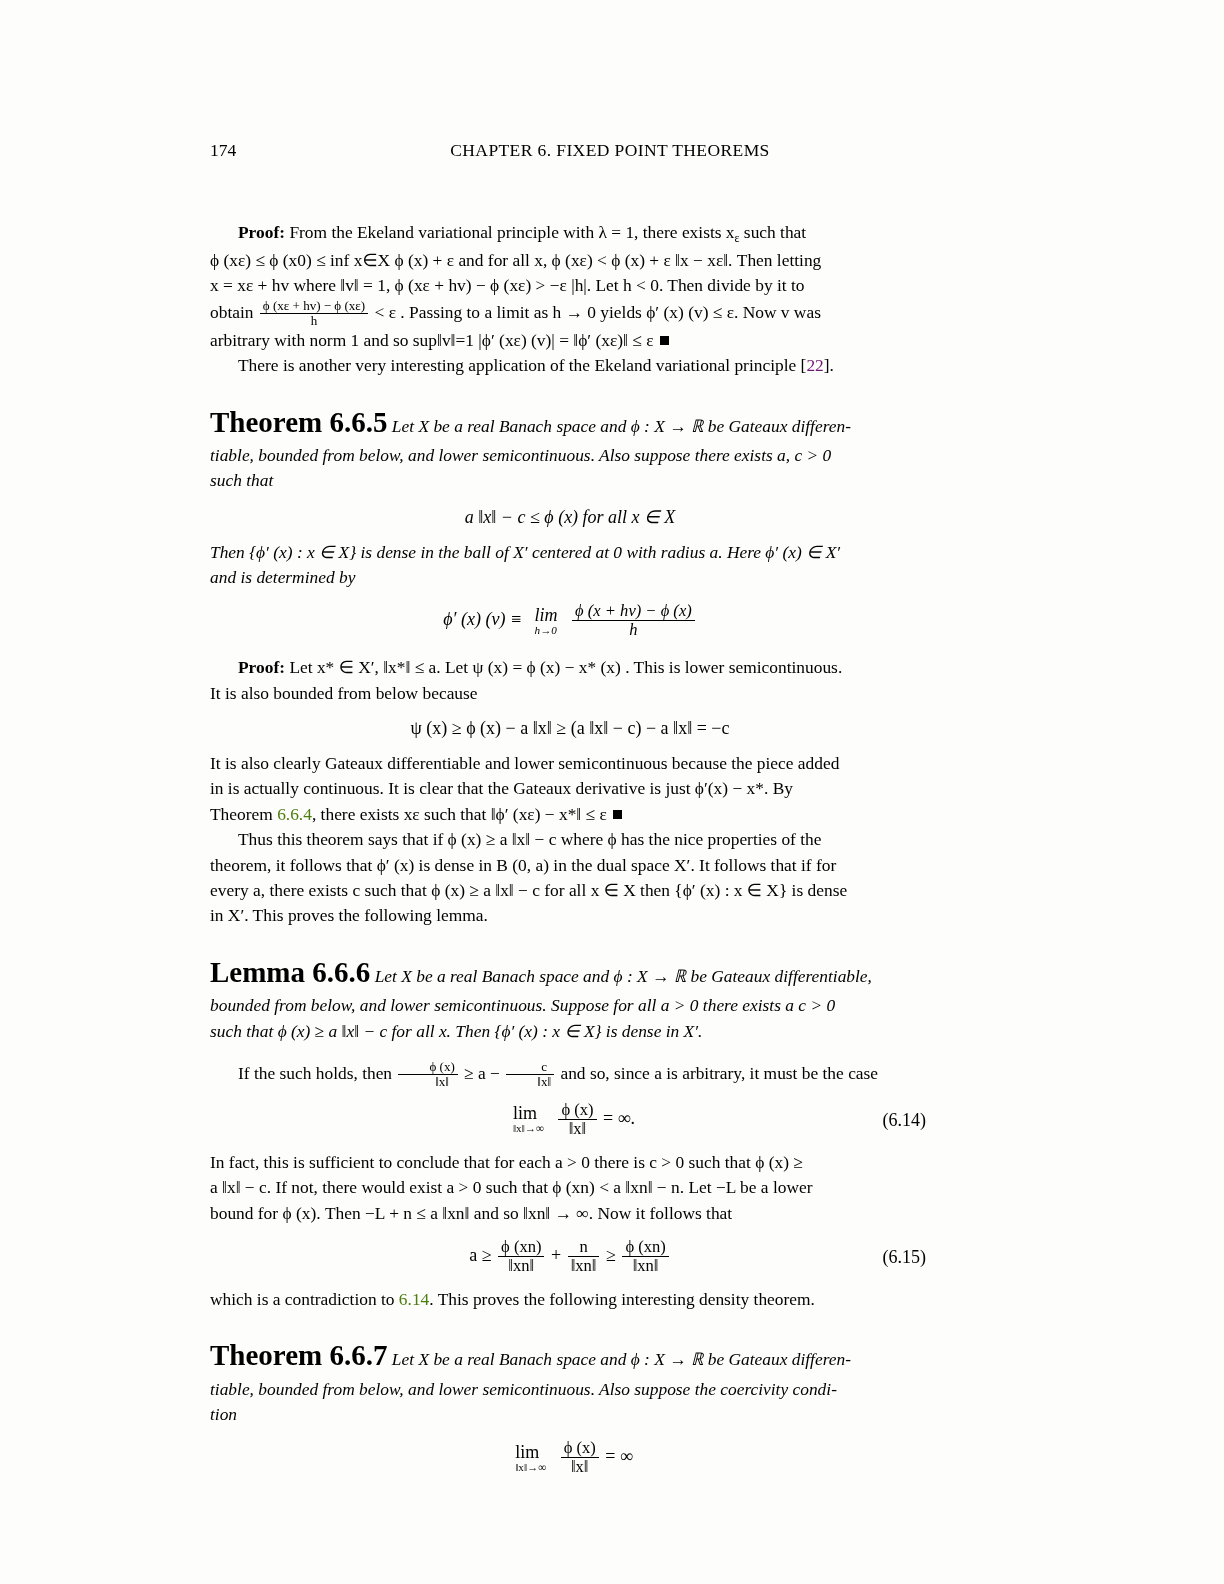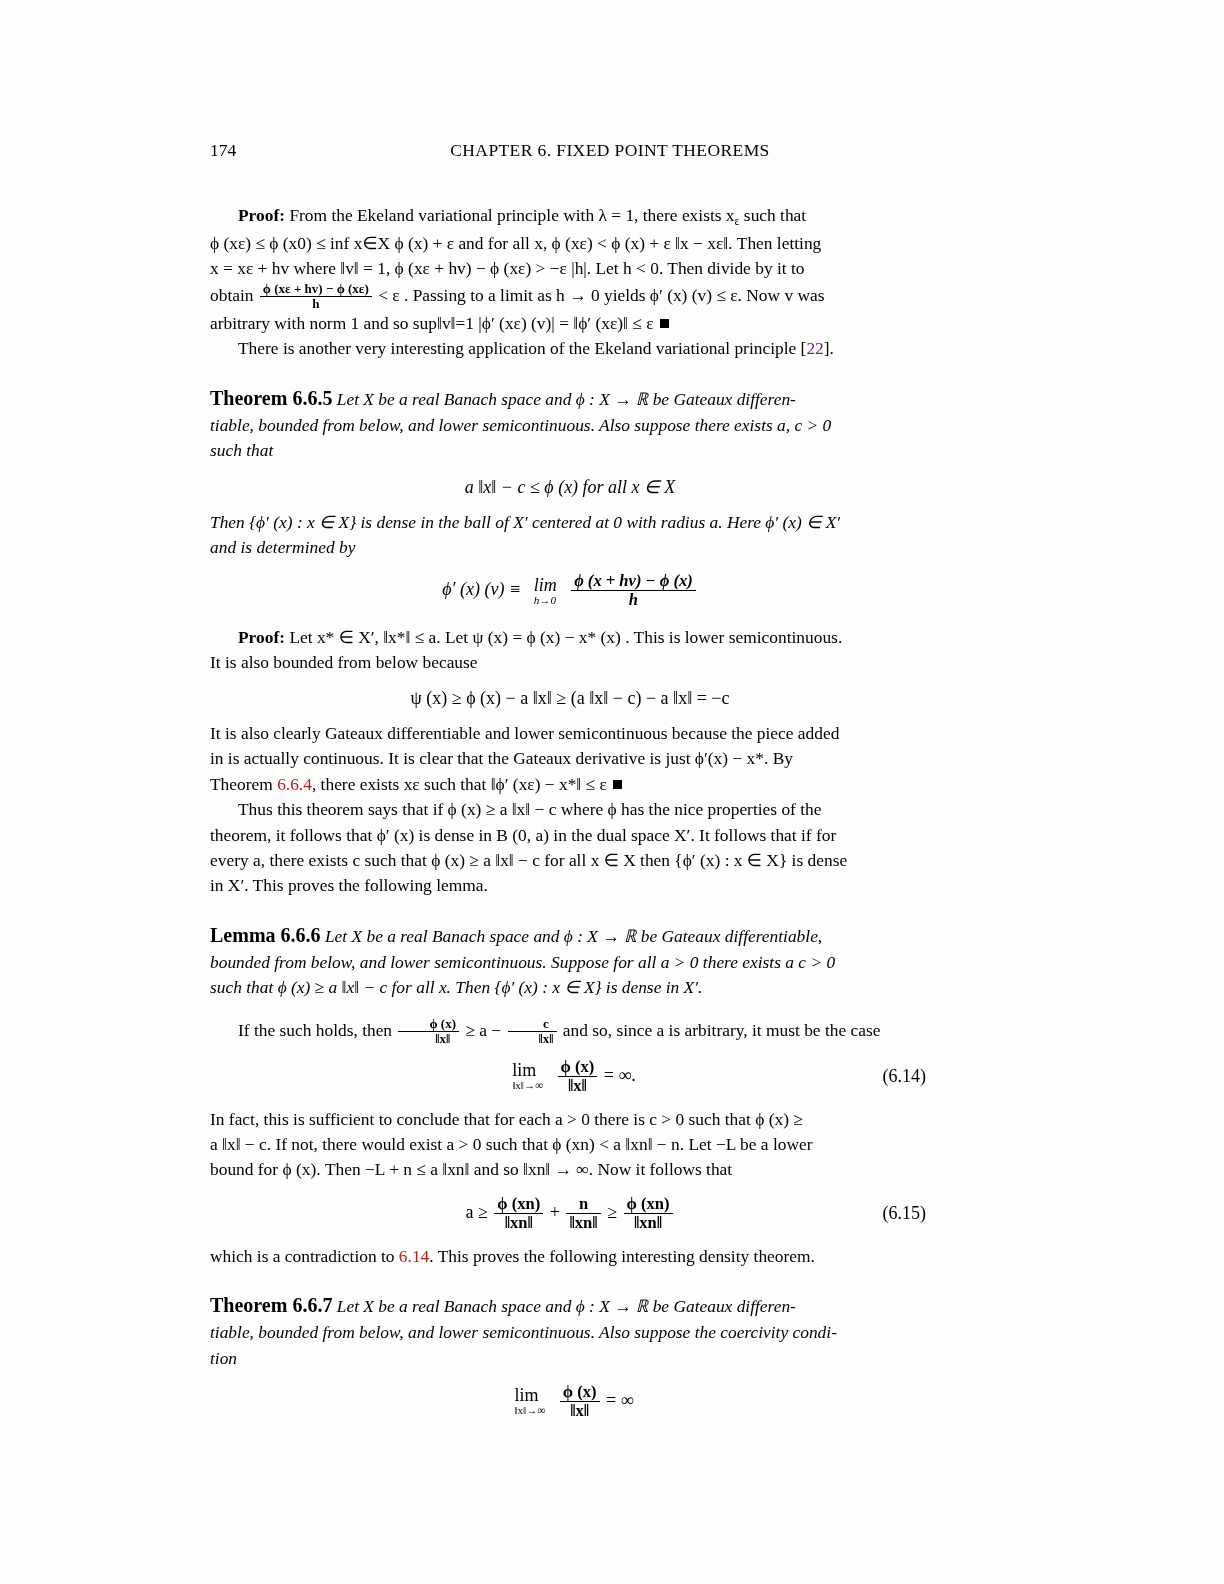--- a/index.html
+++ b/index.html
@@ -25,21 +25,21 @@
   .content {
     position: absolute;
     left: 210px;
     top: 140px;
     width: 720px;
   }
   .header-row {
     display: flex;
     align-items: flex-end;
     font-size: 17.5px;
-    margin-bottom: 42px;
+    margin-bottom: 59px;
   }
   .page-num {
     width: 120px;
     font-size: 17.5px;
   }
   .chapter-title {
     flex: 1;
     text-align: center;
     letter-spacing: 0.4px;
     padding-right: 40px;
@@ -48,47 +48,46 @@
     margin: 0 0 0 0;
     font-size: 17.4px;
     line-height: 1.46;
     text-align: justify;
   }
   .indent { text-indent: 28px; }
   .bold { font-weight: bold; }
   .ital { font-style: italic; }
   .thm-head {
     font-weight: bold;
-    font-size: 20px;
+    font-size: 29px;
     font-family: "Liberation Serif", serif;
   }
   .thm-body { font-style: italic; }
   .eq {
     text-align: center;
     font-size: 18px;
     margin: 12px 0 12px 0;
     position: relative;
   }
   .eq-num {
     position: absolute;
     right: 4px;
     top: 50%;
     transform: translateY(-50%);
     font-style: normal;
   }
   .ref { color: #701a75; }
-  .ref-blue { color: #b91c1c; }
+  .ref-blue { color: #4d7c0f; }
   .frac {
     display: inline-block;
     vertical-align: middle;
     text-align: center;
     font-size: 0.92em;
     line-height: 1.08;
     margin: 0 2px;
-    font-weight: bold;
   }
   .frac .num { display: block; padding: 0 3px; }
   .frac .den { display: block; border-top: 1px solid #000; padding: 0 3px; }
   .frac.small { font-size: 0.75em; }
   .lim {
     display: inline-block;
     vertical-align: middle;
     text-align: left;
     line-height: 1;
     margin: 0 8px;

